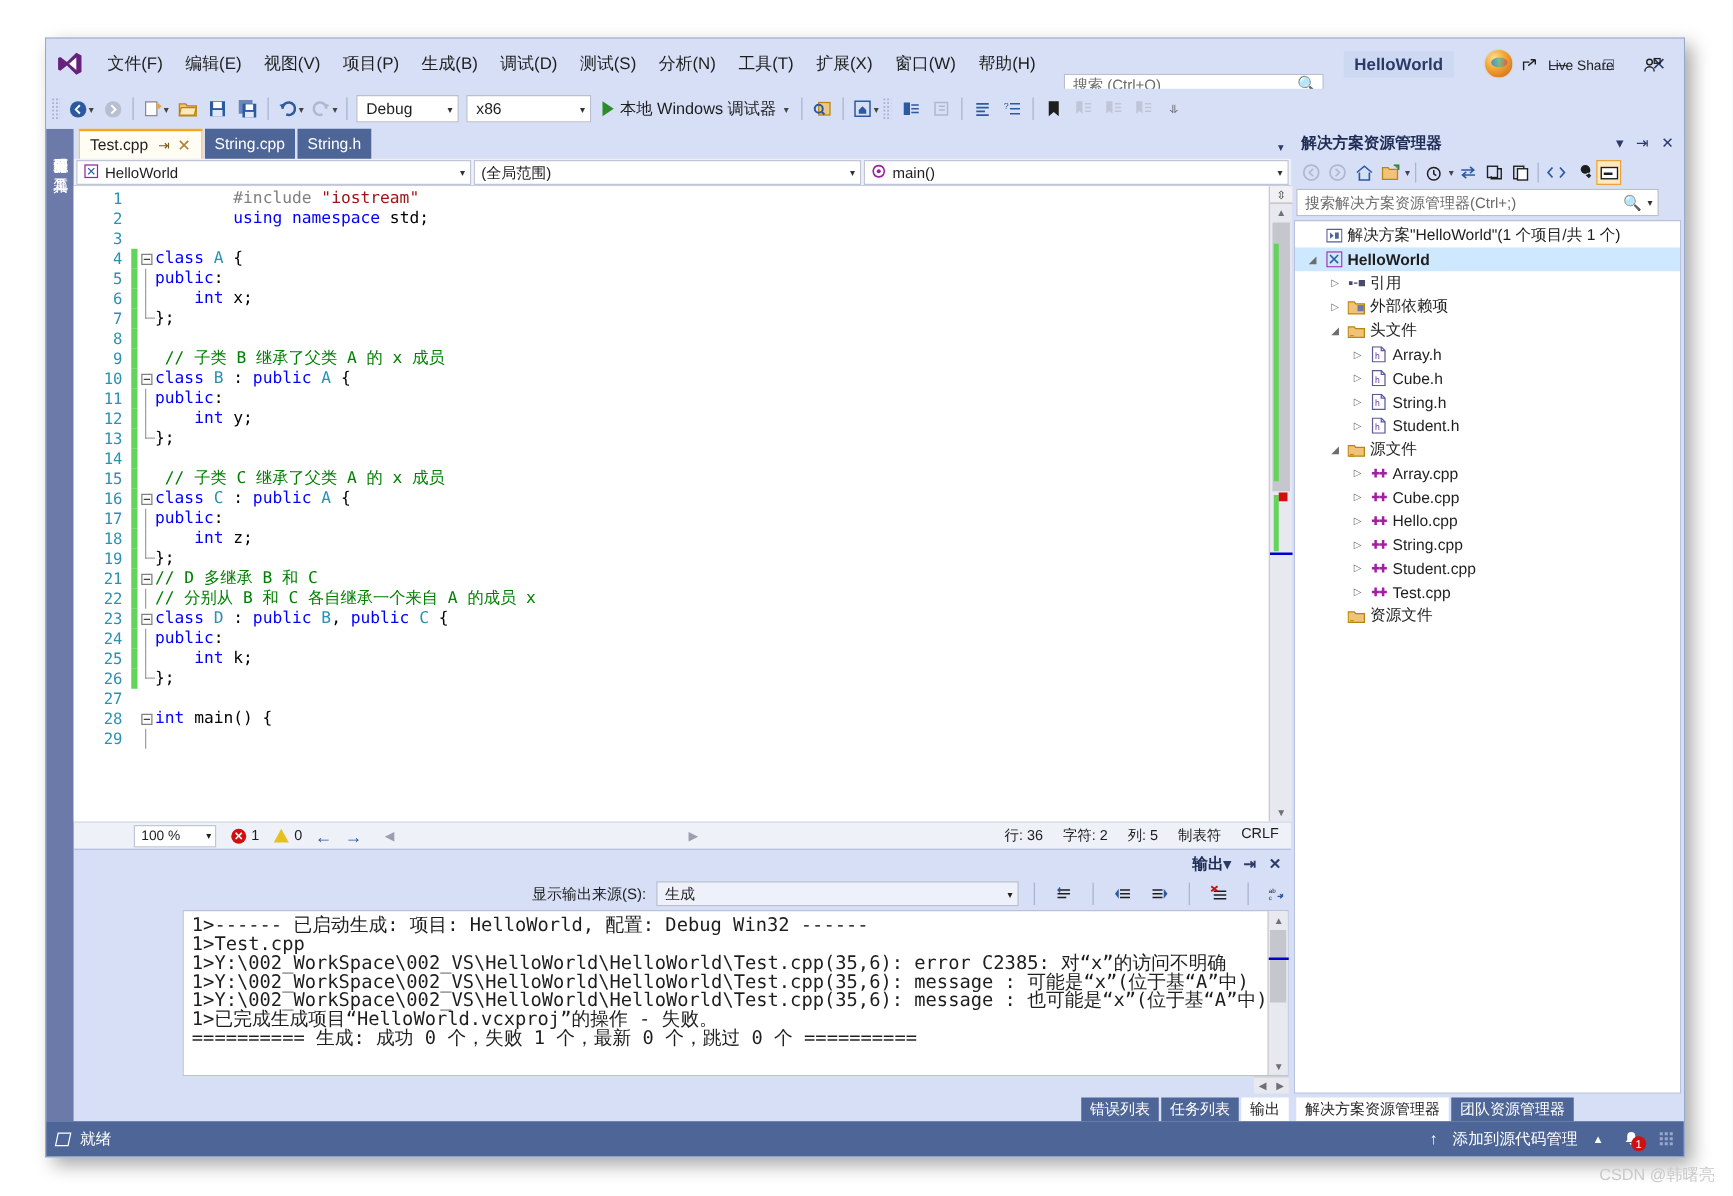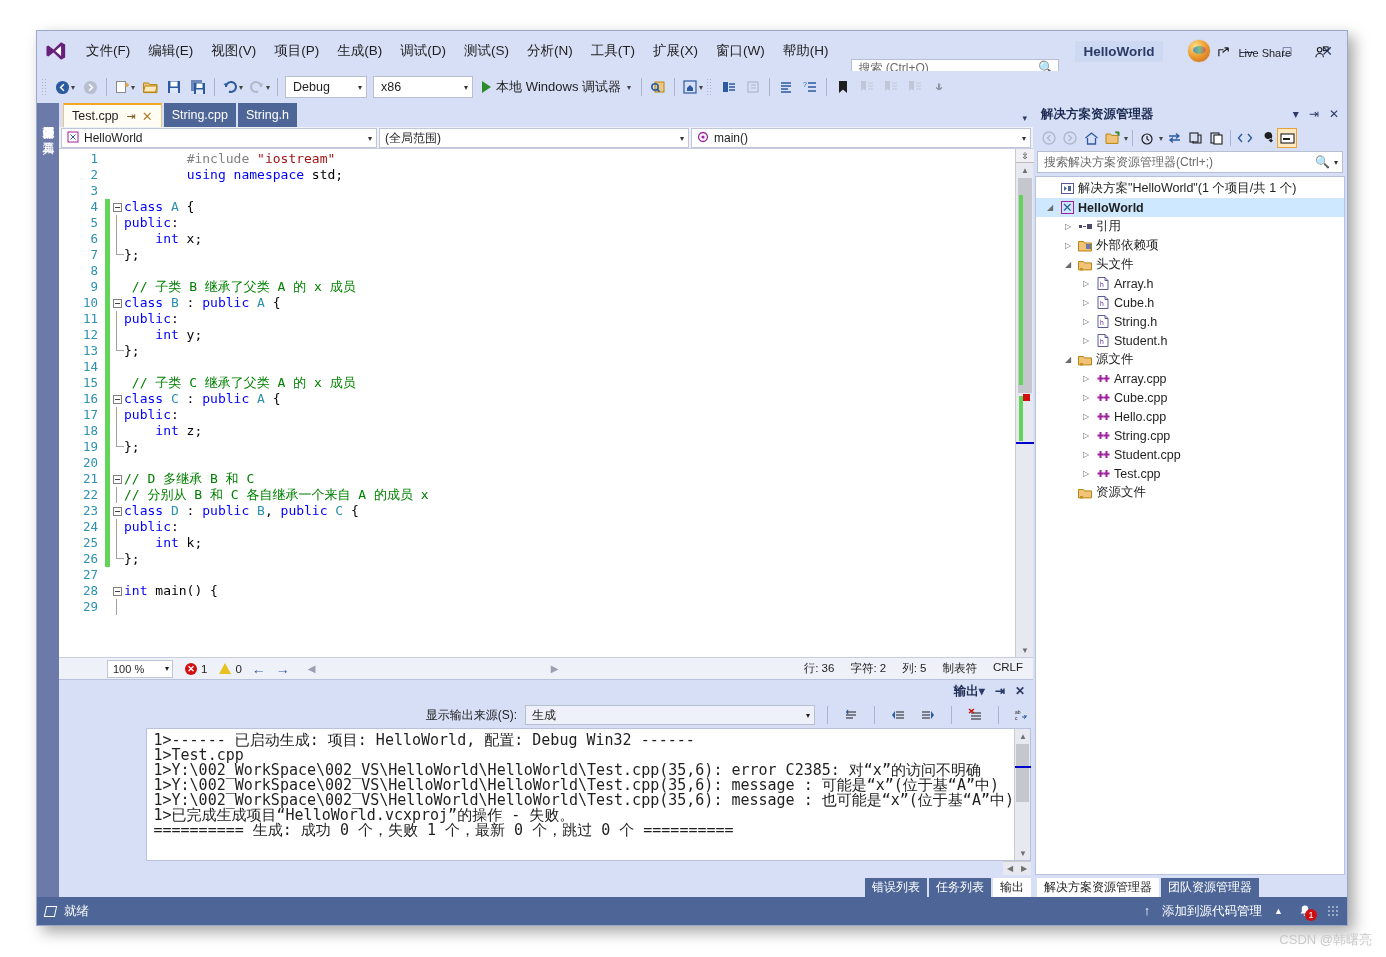--- a/index.html
+++ b/index.html
@@ -311,21 +311,21 @@
   .se-header { height: 22px; display:flex; align-items:center; padding-left:8px;
     font-size:12.5px; color:#1e2c55; font-weight:bold; }
   .se-header .hdr-right { margin-left:auto; display:flex; gap:10px; padding-right:8px;
     font-size:12px; color:#2b3a67; font-weight: normal;}
   .se-toolbar { height:26px; display:flex; align-items:center; padding-left:6px; gap:1px; }
   .se-tb { width:20px; height:20px; display:flex; align-items:center; justify-content:center;
     color:#2c5aa0; font-size:12px; }
   .se-tb.sel { background:#fde8c0; border:1px solid #e8a33d; }
   .se-sep { width:1px; height:16px; background:#a8b4d0; margin:0 3px; }
   .se-search {
-    height: 22px; margin: 0 4px 3px 4px; background:#fff; border:1px solid #b8bfd0;
+    height: 22px; margin: 0 20px 3px 4px; background:#fff; border:1px solid #b8bfd0;
     display:flex; align-items:center; padding: 0 4px 0 6px; font-size:12px; color:#6b6b6b;
   }
   .se-tree { flex:1; min-height:0; background:#fff; margin:0 2px; border:1px solid #b8c2dc;
     overflow:hidden; padding-top:2px; }
   .tnode { display:flex; align-items:center; height:19px; font-size:12.5px; color:#1e1e1e; white-space:nowrap;}
   .tnode.selected { background:#cde8ff; }
   .texp { width:16px; flex:0 0 16px; text-align:center; font-size:8px; color:#6d6d6d; }
   .tico { width:18px; flex:0 0 18px; display:flex; align-items:center; justify-content:center; font-size:11px;}
   .tlabel { padding-left:2px; }
   .bold { font-weight: bold; }
@@ -622,21 +622,20 @@
               <div class="code-line"><span class="lnum">10</span><span class="chgbar green"></span><span class="glyph"><span class="fold-box"></span></span><span class="ctext"><span class="kw">class</span><span class="pl"> </span><span class="ty">B</span><span class="pl"> : </span><span class="kw">public</span><span class="pl"> </span><span class="ty">A</span><span class="pl"> {</span></span></div>
               <div class="code-line"><span class="lnum">11</span><span class="chgbar green"></span><span class="glyph" style="border-left: 1px solid rgb(160, 160, 160); height: 16px; margin-left: 6px; width: 8px; flex: 0 0 8px;"></span><span class="ctext"><span class="kw">public</span><span class="pl">:</span></span></div>
               <div class="code-line"><span class="lnum">12</span><span class="chgbar green"></span><span class="glyph" style="border-left: 1px solid rgb(160, 160, 160); height: 16px; margin-left: 6px; width: 8px; flex: 0 0 8px;"></span><span class="ctext"><span class="pl">    </span><span class="kw">int</span><span class="pl"> y;</span></span></div>
               <div class="code-line"><span class="lnum">13</span><span class="chgbar green"></span><span class="glyph" style="border-left: 1px solid rgb(160, 160, 160); border-bottom: 1px solid rgb(160, 160, 160); height: 8px; align-self: flex-start; margin-left: 6px; width: 8px; flex: 0 0 8px;"></span><span class="ctext"><span class="pl">};</span></span></div>
               <div class="code-line"><span class="lnum">14</span><span class="chgbar green"></span><span class="glyph"></span><span class="ctext"></span></div>
               <div class="code-line"><span class="lnum">15</span><span class="chgbar green"></span><span class="glyph"></span><span class="ctext"><span class="cmt"> // 子类 C 继承了父类 A 的 x 成员</span></span></div>
               <div class="code-line"><span class="lnum">16</span><span class="chgbar green"></span><span class="glyph"><span class="fold-box"></span></span><span class="ctext"><span class="kw">class</span><span class="pl"> </span><span class="ty">C</span><span class="pl"> : </span><span class="kw">public</span><span class="pl"> </span><span class="ty">A</span><span class="pl"> {</span></span></div>
               <div class="code-line"><span class="lnum">17</span><span class="chgbar green"></span><span class="glyph" style="border-left: 1px solid rgb(160, 160, 160); height: 16px; margin-left: 6px; width: 8px; flex: 0 0 8px;"></span><span class="ctext"><span class="kw">public</span><span class="pl">:</span></span></div>
               <div class="code-line"><span class="lnum">18</span><span class="chgbar green"></span><span class="glyph" style="border-left: 1px solid rgb(160, 160, 160); height: 16px; margin-left: 6px; width: 8px; flex: 0 0 8px;"></span><span class="ctext"><span class="pl">    </span><span class="kw">int</span><span class="pl"> z;</span></span></div>
               <div class="code-line"><span class="lnum">19</span><span class="chgbar green"></span><span class="glyph" style="border-left: 1px solid rgb(160, 160, 160); border-bottom: 1px solid rgb(160, 160, 160); height: 8px; align-self: flex-start; margin-left: 6px; width: 8px; flex: 0 0 8px;"></span><span class="ctext"><span class="pl">};</span></span></div>
-              <div class="code-line"><span class="lnum">20</span><span class="chgbar green"></span><span class="glyph"></span><span class="ctext"></span></div>
               <div class="code-line"><span class="lnum">21</span><span class="chgbar green"></span><span class="glyph"><span class="fold-box"></span></span><span class="ctext"><span class="cmt">// D 多继承 B 和 C</span></span></div>
               <div class="code-line"><span class="lnum">22</span><span class="chgbar green"></span><span class="glyph" style="border-left: 1px solid rgb(160, 160, 160); height: 16px; margin-left: 6px; width: 8px; flex: 0 0 8px;"></span><span class="ctext"><span class="cmt">// 分别从 B 和 C 各自继承一个来自 A 的成员 x</span></span></div>
               <div class="code-line"><span class="lnum">23</span><span class="chgbar green"></span><span class="glyph"><span class="fold-box"></span></span><span class="ctext"><span class="kw">class</span><span class="pl"> </span><span class="ty">D</span><span class="pl"> : </span><span class="kw">public</span><span class="pl"> </span><span class="ty">B</span><span class="pl">, </span><span class="kw">public</span><span class="pl"> </span><span class="ty">C</span><span class="pl"> {</span></span></div>
               <div class="code-line"><span class="lnum">24</span><span class="chgbar green"></span><span class="glyph" style="border-left: 1px solid rgb(160, 160, 160); height: 16px; margin-left: 6px; width: 8px; flex: 0 0 8px;"></span><span class="ctext"><span class="kw">public</span><span class="pl">:</span></span></div>
               <div class="code-line"><span class="lnum">25</span><span class="chgbar green"></span><span class="glyph" style="border-left: 1px solid rgb(160, 160, 160); height: 16px; margin-left: 6px; width: 8px; flex: 0 0 8px;"></span><span class="ctext"><span class="pl">    </span><span class="kw">int</span><span class="pl"> k;</span></span></div>
               <div class="code-line"><span class="lnum">26</span><span class="chgbar green"></span><span class="glyph" style="border-left: 1px solid rgb(160, 160, 160); border-bottom: 1px solid rgb(160, 160, 160); height: 8px; align-self: flex-start; margin-left: 6px; width: 8px; flex: 0 0 8px;"></span><span class="ctext"><span class="pl">};</span></span></div>
               <div class="code-line"><span class="lnum">27</span><span class="chgbar"></span><span class="glyph"></span><span class="ctext"></span></div>
               <div class="code-line"><span class="lnum">28</span><span class="chgbar"></span><span class="glyph"><span class="fold-box"></span></span><span class="ctext"><span class="kw">int</span><span class="pl"> main() {</span></span></div>
               <div class="code-line"><span class="lnum">29</span><span class="chgbar"></span><span class="glyph" style="border-left: 1px solid rgb(160, 160, 160); height: 16px; margin-left: 6px; width: 8px; flex: 0 0 8px;"></span><span class="ctext"></span></div>
             </div>

